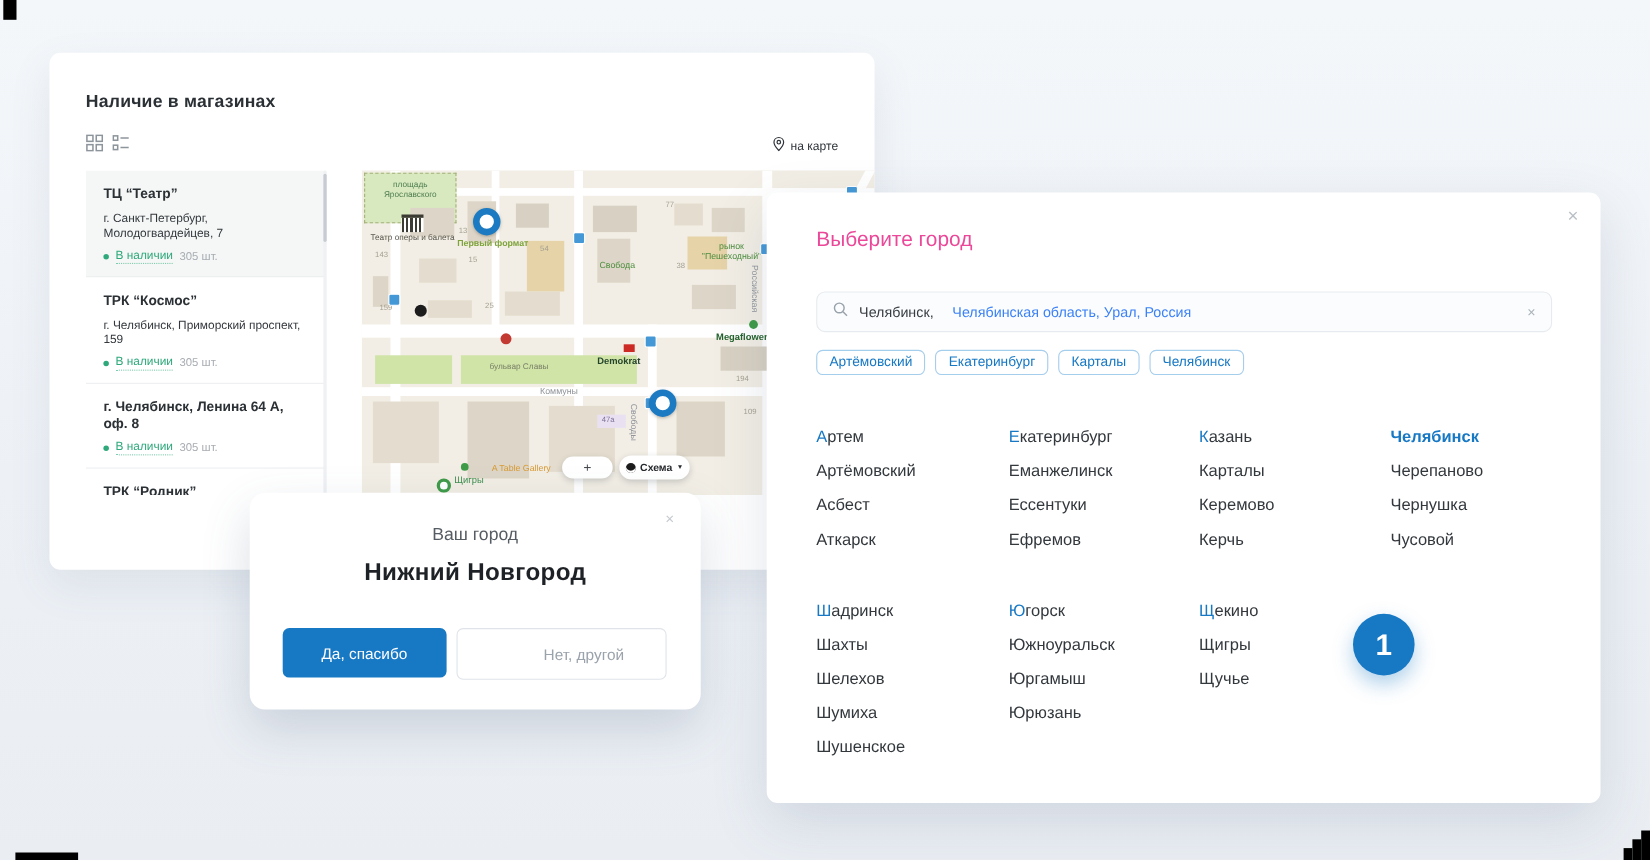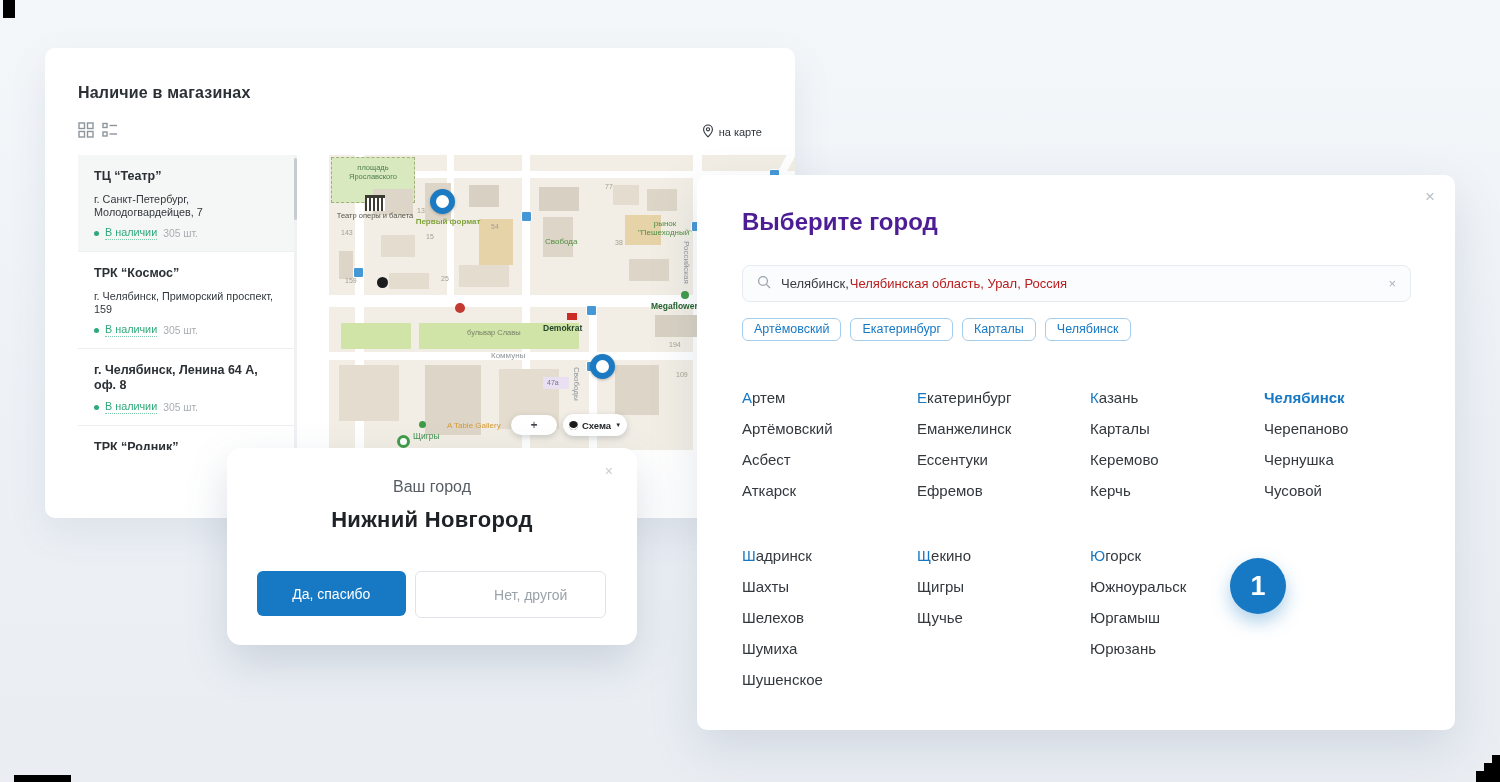--- a/index.html
+++ b/index.html
@@ -50,24 +50,24 @@
   .zoompill{left:182px;top:260px;width:46px;height:20px;gap:0;}
   .zoompill span{flex:1;text-align:center;font-size:12px;color:#41464c;line-height:20px;cursor:pointer;}
   .layerpill{left:234px;top:259px;width:64px;height:22px;gap:4px;}
   .layer-ic{position:static;width:9px;height:9px;border-radius:50%;background:#1c1c1c;box-shadow:inset 0 -2px 0 #fff;}
   .layer-txt{position:static;font-size:9.5px;font-weight:600;color:#26292d;}
   .layer-caret{position:static;font-size:6px;color:#26292d;}
 
   
   .city-modal{position:absolute;left:697px;top:175px;width:758px;height:555px;background:#fff;border-radius:10px;box-shadow:0 18px 50px rgba(76,96,125,.16);z-index:5;}
   .modal-close{position:absolute;right:20px;top:12px;font-size:17px;color:#b9bfc6;cursor:pointer;}
-  .modal-title{position:absolute;left:45px;top:33px;font-size:24px;font-weight:700;color:#4c1d95;}
+  .modal-title{position:absolute;left:45px;top:33px;font-size:19px;font-weight:400;color:#ec4899;}
   .searchbox{position:absolute;left:45px;top:90px;width:639px;height:35px;display:flex;align-items:center;padding:0 14px;border:1px solid #e7ebef;border-radius:8px;background:#fbfcfe;cursor:text;}
   .search-val{font-size:13px;color:#383d42;margin-left:10px;}
-  .search-sug{font-size:13px;color:#b91c1c;margin-left:1px;}
+  .search-sug{font-size:13px;color:#3b82f6;margin-left:17px;}
   .search-clear{margin-left:auto;font-size:13px;color:#aab2bb;cursor:pointer;}
   .chips{position:absolute;left:45px;top:143px;display:flex;gap:9px;}
   .chip{padding:3px 11px 4px;border:1px solid #a5cdec;border-radius:6px;color:#1778c4;font-size:12.5px;background:#fff;cursor:pointer;}
   .cgrid{position:absolute;left:45px;display:grid;grid-template-columns:175px 173px 174px auto;}
   .cgrid.r1{top:214px;}
   .cgrid.r2{top:372px;}
   .ccol{display:flex;flex-direction:column;gap:13px;}
   .city{font-size:15px;font-weight:500;color:#33383d;line-height:18px;cursor:pointer;}
   .gf{color:#1778c4;}
   .ccol.selected .city.header, .ccol.selected .city.header .gr{color:#1778c4;font-weight:600;}
@@ -209,21 +209,21 @@
         <div class="maplbl center" style="left:6px;top:8px;width:76px;font-size:7.5px;color:#4e7d50;">площадь Ярославского</div>
         <div style="left:36px;top:40px;width:20px;height:13px;background:repeating-linear-gradient(90deg,#3c3c34 0 2px,#fff 2px 4px);border-top:3px solid #3c3c34;"></div>
         <div class="maplbl center" style="left:0;top:56px;width:92px;font-size:7.5px;color:#56544a;white-space:nowrap;">Театр оперы и балета</div>
         <div class="maplbl" style="left:80px;top:62px;width:78px;text-align:center;font-weight:600;color:#7fa33b;">Первый формат</div>
         <div class="maplbl" style="left:216px;top:82px;">Свобода</div>
         <div class="maplbl center" style="left:300px;top:64px;width:72px;">рынок "Пешеходный"</div>
         <div style="left:352px;top:136px;width:8px;height:8px;border-radius:50%;background:#3f9b48;"></div>
         <div class="maplbl" style="left:322px;top:146px;font-weight:700;color:#23622e;font-size:8.5px;">Megaflowers</div>
         <div style="left:238px;top:158px;width:10px;height:7px;background:#cc2b25;"></div>
         <div class="maplbl" style="left:214px;top:168px;font-weight:700;color:#25442c;font-size:8.5px;">Demokrat</div>
-        <div class="street" style="left:138px;top:173px;font-size:7.5px;color:#7c8168;text-align:right;">бульвар Славы</div>
+        <div class="street" style="left:116px;top:173px;font-size:7.5px;color:#7c8168;text-align:right;">бульвар Славы</div>
         <div class="street" style="left:162px;top:196px;">Коммуны</div>
         <div class="street vert" style="left:252px;top:212px;">Свободы</div>
         <div class="street vert" style="left:362px;top:86px;">Российская</div>
         <div style="left:90px;top:266px;width:7px;height:7px;border-radius:50%;background:#3f9b48;"></div>
         <div class="maplbl" style="left:84px;top:276px;color:#3f8f4f;font-size:8.5px;">Щигры</div>
         <div class="maplbl" style="left:118px;top:266px;color:#d79a33;">A Table Gallery</div>
 
         <span class="mnum" style="left:12px;top:74px;">143</span>
         <span class="mnum" style="left:88px;top:52px;">13</span>
         <span class="mnum" style="left:97px;top:78px;">15</span>
@@ -324,28 +324,28 @@
 
     <div class="cgrid r2">
       <div class="ccol">
         <div class="city header"><span class="gf">Ш</span><span class="gr">адринск</span></div>
         <div class="city">Шахты</div>
         <div class="city">Шелехов</div>
         <div class="city">Шумиха</div>
         <div class="city">Шушенское</div>
       </div>
       <div class="ccol">
-        <div class="city header"><span class="gf">Щ</span><span class="gr">екино</span></div>
-        <div class="city">Щигры</div>
-        <div class="city">Щучье</div>
-      </div>
-      <div class="ccol">
         <div class="city header"><span class="gf">Ю</span><span class="gr">горск</span></div>
         <div class="city">Южноуральск</div>
         <div class="city">Юргамыш</div>
         <div class="city">Юрюзань</div>
       </div>
+      <div class="ccol">
+        <div class="city header"><span class="gf">Щ</span><span class="gr">екино</span></div>
+        <div class="city">Щигры</div>
+        <div class="city">Щучье</div>
+      </div>
     </div>
 
     <div class="badge1">1</div>
   </div>
 
 </div>
 
 </body></html>

